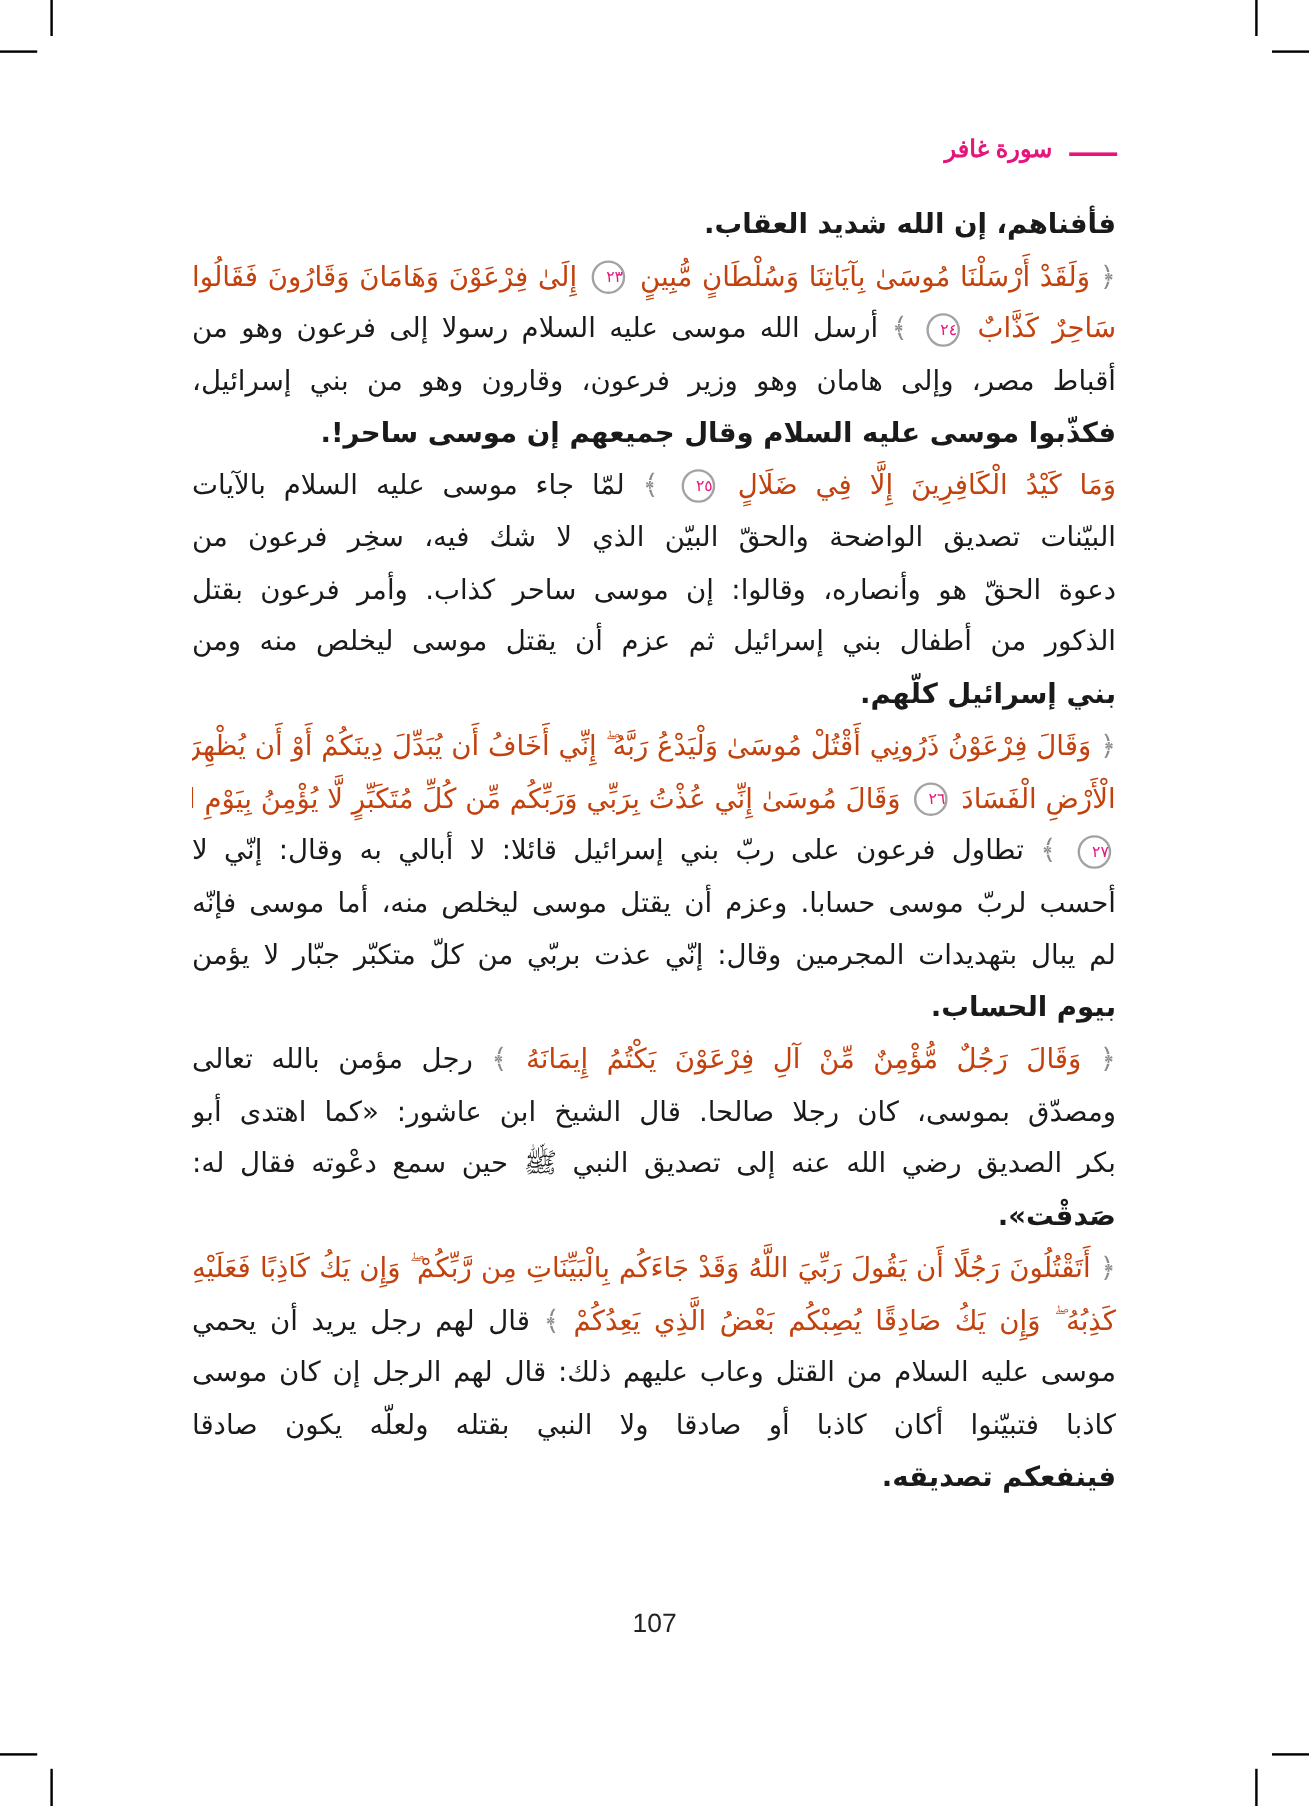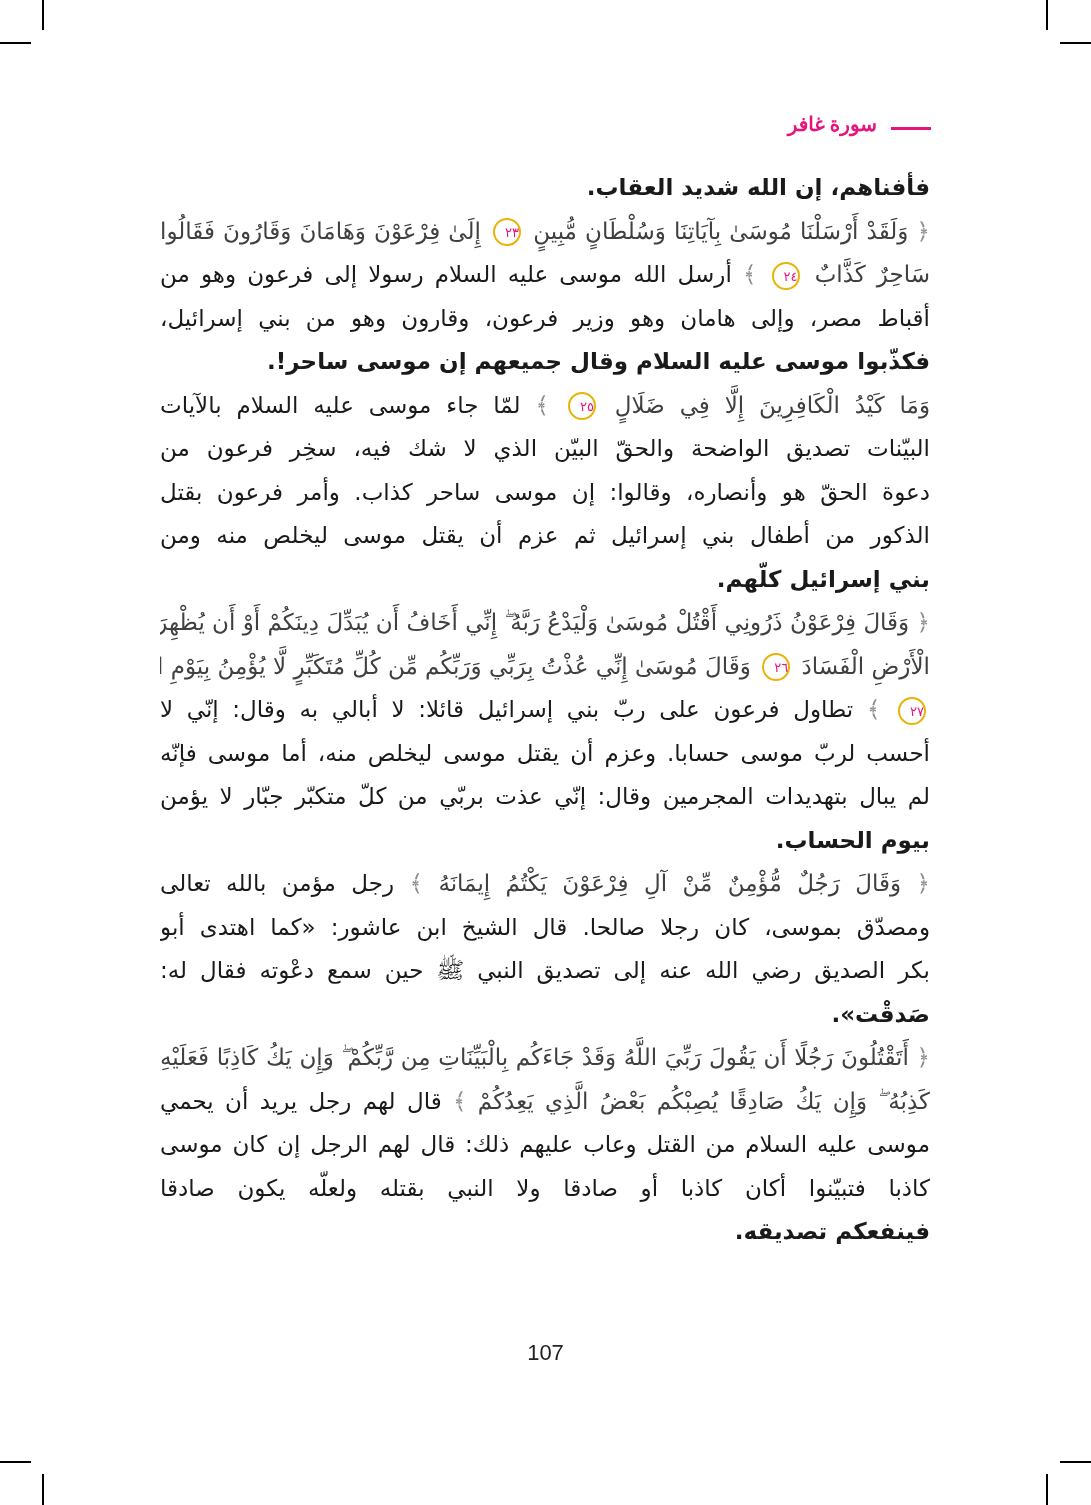--- a/index.html
+++ b/index.html
@@ -3,30 +3,30 @@
 <meta charset="utf-8">
 <style>
   html, body { margin:0; padding:0; background:#ffffff; }
   body { width:1091px; height:1505px; position:relative; overflow:hidden;
          font-family:"DejaVu Sans", sans-serif; color:#1a1a1a; }
   .crop { position:absolute; background:#000; }
   .header { position:absolute; top:112px; right:160px; direction:rtl;
             display:flex; align-items:center; gap:14px; }
   .header-rule { width:40px; height:3px; background:#e6157c; margin-top:8px; }
   .header-title { color:#e6157c; font-size:20px; font-weight:bold;
-                  font-family:Liberation Serif, serif; }
+                  font-family:Liberation Sans, sans-serif; }
   .content { position:absolute; top:166px; left:160px; width:770px;
              direction:rtl; text-align:justify; }
   .line { height:43.5px; line-height:43.5px; white-space:nowrap;
           overflow:hidden; font-size:23px; text-align-last:justify; }
   .line.last { text-align-last:right;font-weight:bold; }
-  .q { color:#404040; font-family:"DejaVu Serif", serif; }
+  .q { color:#c2410c; font-family:"DejaVu Serif", serif; }
   .br { color:#8a8a8a; font-family:"DejaVu Serif", serif; }
   .vm { display:inline-block; width:28px; height:28px; line-height:26px;
-        border:2px solid #eab308; border-radius:50%; color:#e6157c;
+        border:2px solid #a3a3a3; border-radius:50%; color:#e6157c;
         font-size:13px; text-align:right; vertical-align:middle;
         margin:0 4px; box-sizing:border-box; }
   .page-num { position:absolute; top:1340px; left:0; width:1091px;
               text-align:center; font-size:22px; color:#222;
               font-family:"Liberation Sans", sans-serif; }
 </style>
 </head>
 <body>
 
 <div class="crop" style="left:42px;top:0;width:2px;height:30px;"></div>

